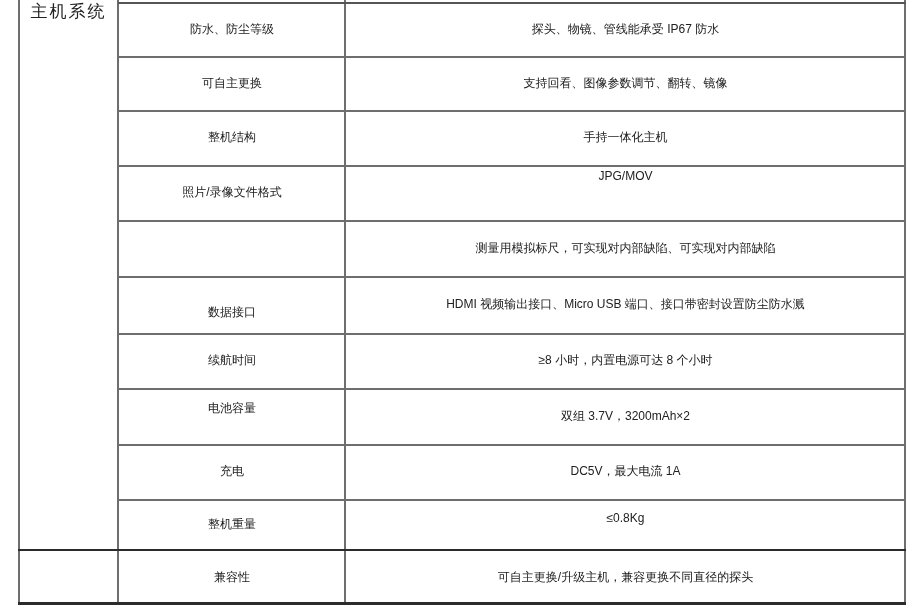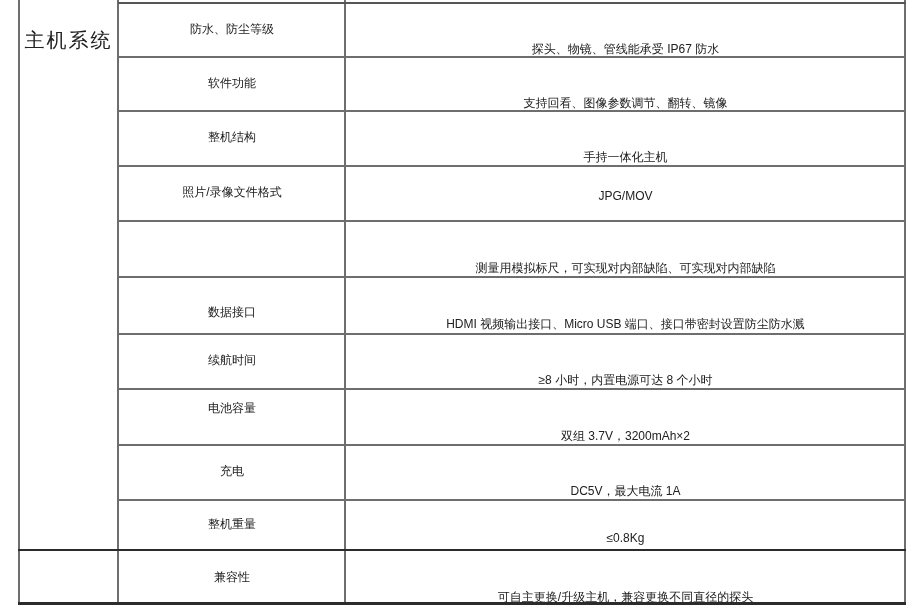--- a/index.html
+++ b/index.html
@@ -18,26 +18,26 @@
     overflow:hidden;
   }
   .cell{
     position:absolute;
     display:flex;align-items:center;justify-content:center;
     font-size:12px;line-height:1.3;
     text-align:center;
     white-space:nowrap;
   }
   .cell.label{left:119px;width:226px;}
-  .cell.value{left:346px;width:559px;margin-top:20px;}
+  .cell.value{left:346px;width:559px;}
   .section-cell{
     position:absolute;left:19px;top:0;width:99px;height:549px;
     display:flex;align-items:flex-start;justify-content:center;
-    padding-top:27px;box-sizing:border-box;
-    font-size:20px;letter-spacing:2px;
+    box-sizing:border-box;
+    font-size:17px;letter-spacing:2px;
   }
   .section-cell-empty{
     position:absolute;left:19px;top:551px;width:99px;height:52px;
   }
   .vline{position:absolute;width:2px;top:0;height:605px;background:var(--line);}
   .hline{position:absolute;height:2px;background:var(--line);}
   .hline.inner{left:118px;width:788px;}
   .hline.strong{left:18px;width:888px;background:var(--line-strong);}
   .hline.top{left:118px;width:788px;background:#555555;}
   .hline.bottom{height:3px;}
@@ -46,21 +46,21 @@
 <body>
 
 <div class="canvas">
 
   <div class="section-cell">主机系统</div>
   <div class="section-cell-empty"></div>
 
   <div class="cell label" style="top:3px;height:53px">防水、防尘等级</div>
   <div class="cell value" style="top:3px;height:53px">探头、物镜、管线能承受 IP67 防水</div>
 
-  <div class="cell label" style="top:57px;height:53px">软件功能</div>
+  <div class="cell label" style="top:57px;height:53px">可自主更换</div>
   <div class="cell value" style="top:57px;height:53px">支持回看、图像参数调节、翻转、镜像</div>
 
   <div class="cell label" style="top:111px;height:54px">整机结构</div>
   <div class="cell value" style="top:111px;height:54px">手持一体化主机</div>
 
   <div class="cell label" style="top:166px;height:54px">照片/录像文件格式</div>
   <div class="cell value" style="top:150px;height:54px">JPG/MOV</div>
 
   <div class="cell value" style="top:221px;height:55px">测量用模拟标尺，可实现对内部缺陷、可实现对内部缺陷</div>
 

